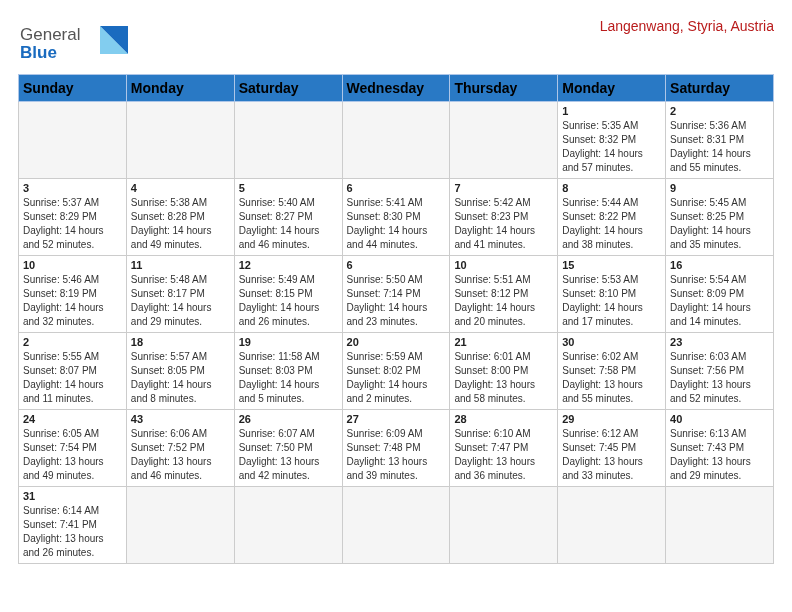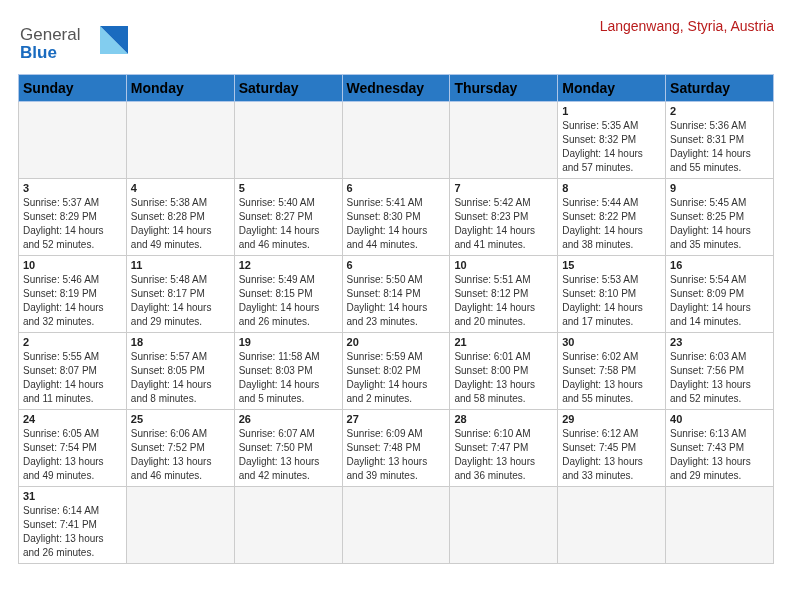--- a/index.html
+++ b/index.html
@@ -196,21 +196,21 @@
           </td>
           <td>
             <span class="day-num">12</span>
             <div class="day-info">Sunrise: 5:49 AM
 Sunset: 8:15 PM
 Daylight: 14 hours and 26 minutes.</div>
           </td>
           <td>
             <span class="day-num">6</span>
             <div class="day-info">Sunrise: 5:50 AM
-Sunset: 8:14 PM
+Sunset: 7:14 PM
 Daylight: 14 hours and 23 minutes.</div>
           </td>
           <td>
             <span class="day-num">10</span>
             <div class="day-info">Sunrise: 5:51 AM
 Sunset: 8:12 PM
 Daylight: 14 hours and 20 minutes.</div>
           </td>
           <td>
             <span class="day-num">15</span>
@@ -270,21 +270,21 @@
           </td>
         </tr>
         <tr>
           <td>
             <span class="day-num">24</span>
             <div class="day-info">Sunrise: 6:05 AM
 Sunset: 7:54 PM
 Daylight: 13 hours and 49 minutes.</div>
           </td>
           <td>
-            <span class="day-num">25</span>
+            <span class="day-num">43</span>
             <div class="day-info">Sunrise: 6:06 AM
 Sunset: 7:52 PM
 Daylight: 13 hours and 46 minutes.</div>
           </td>
           <td>
             <span class="day-num">26</span>
             <div class="day-info">Sunrise: 6:07 AM
 Sunset: 7:50 PM
 Daylight: 13 hours and 42 minutes.</div>
           </td>

